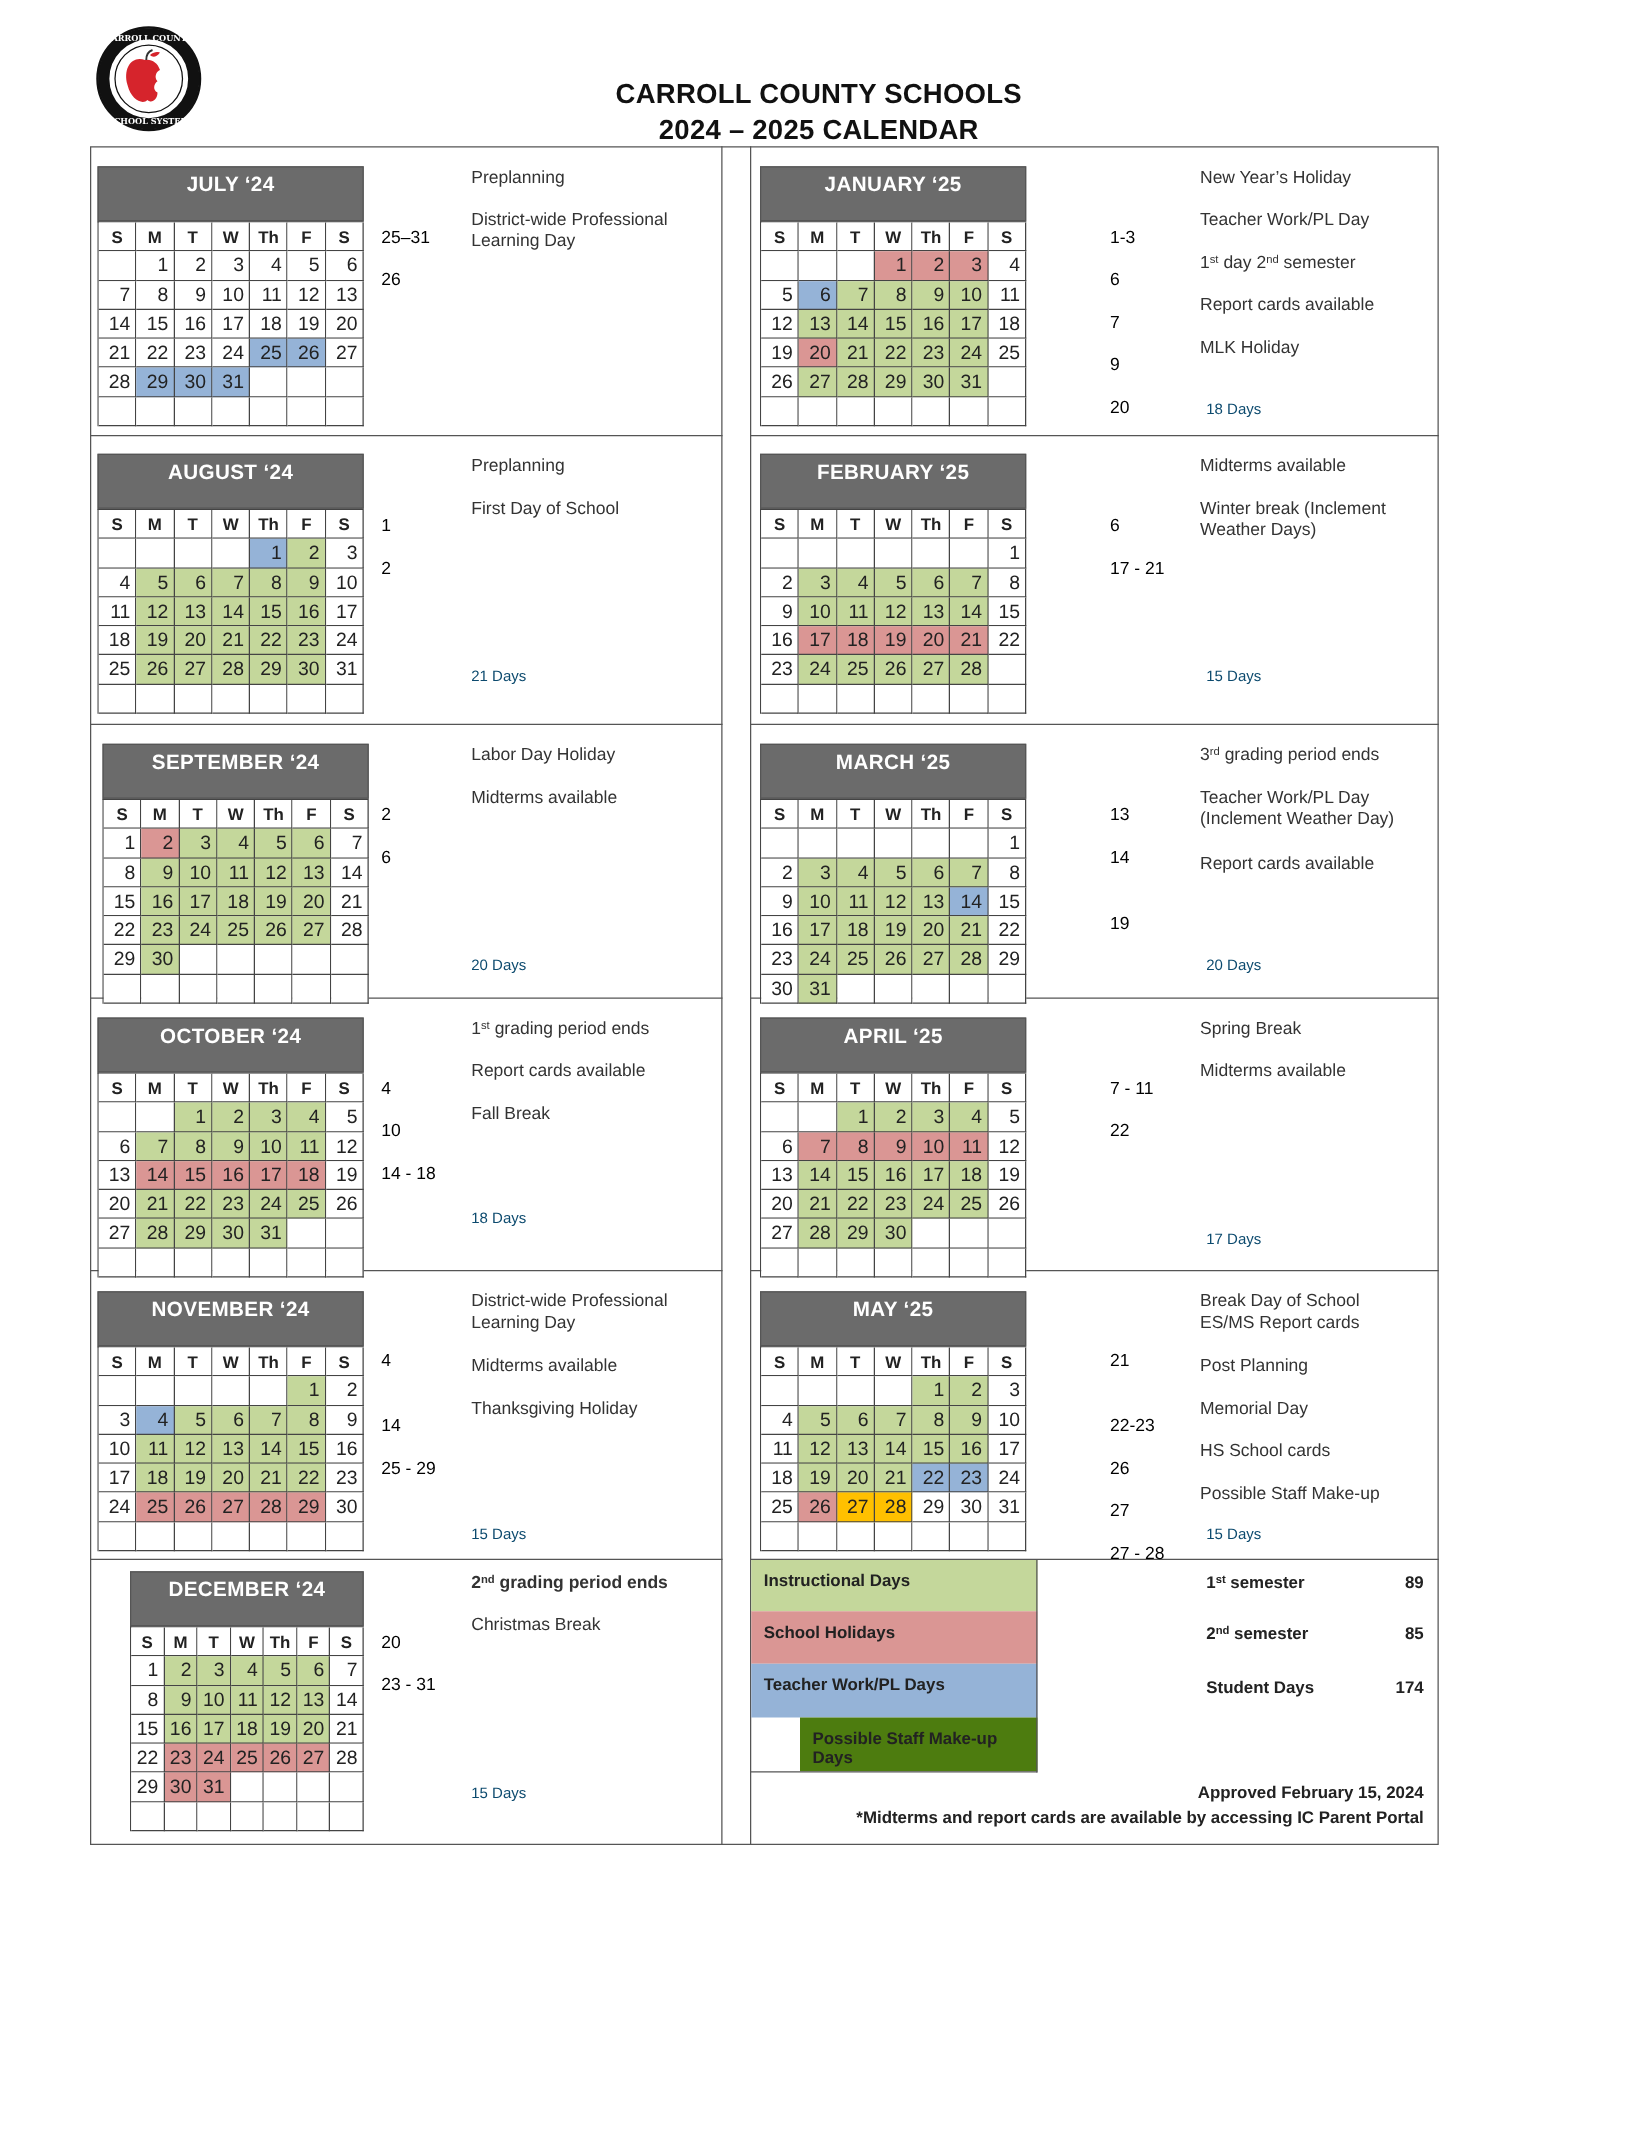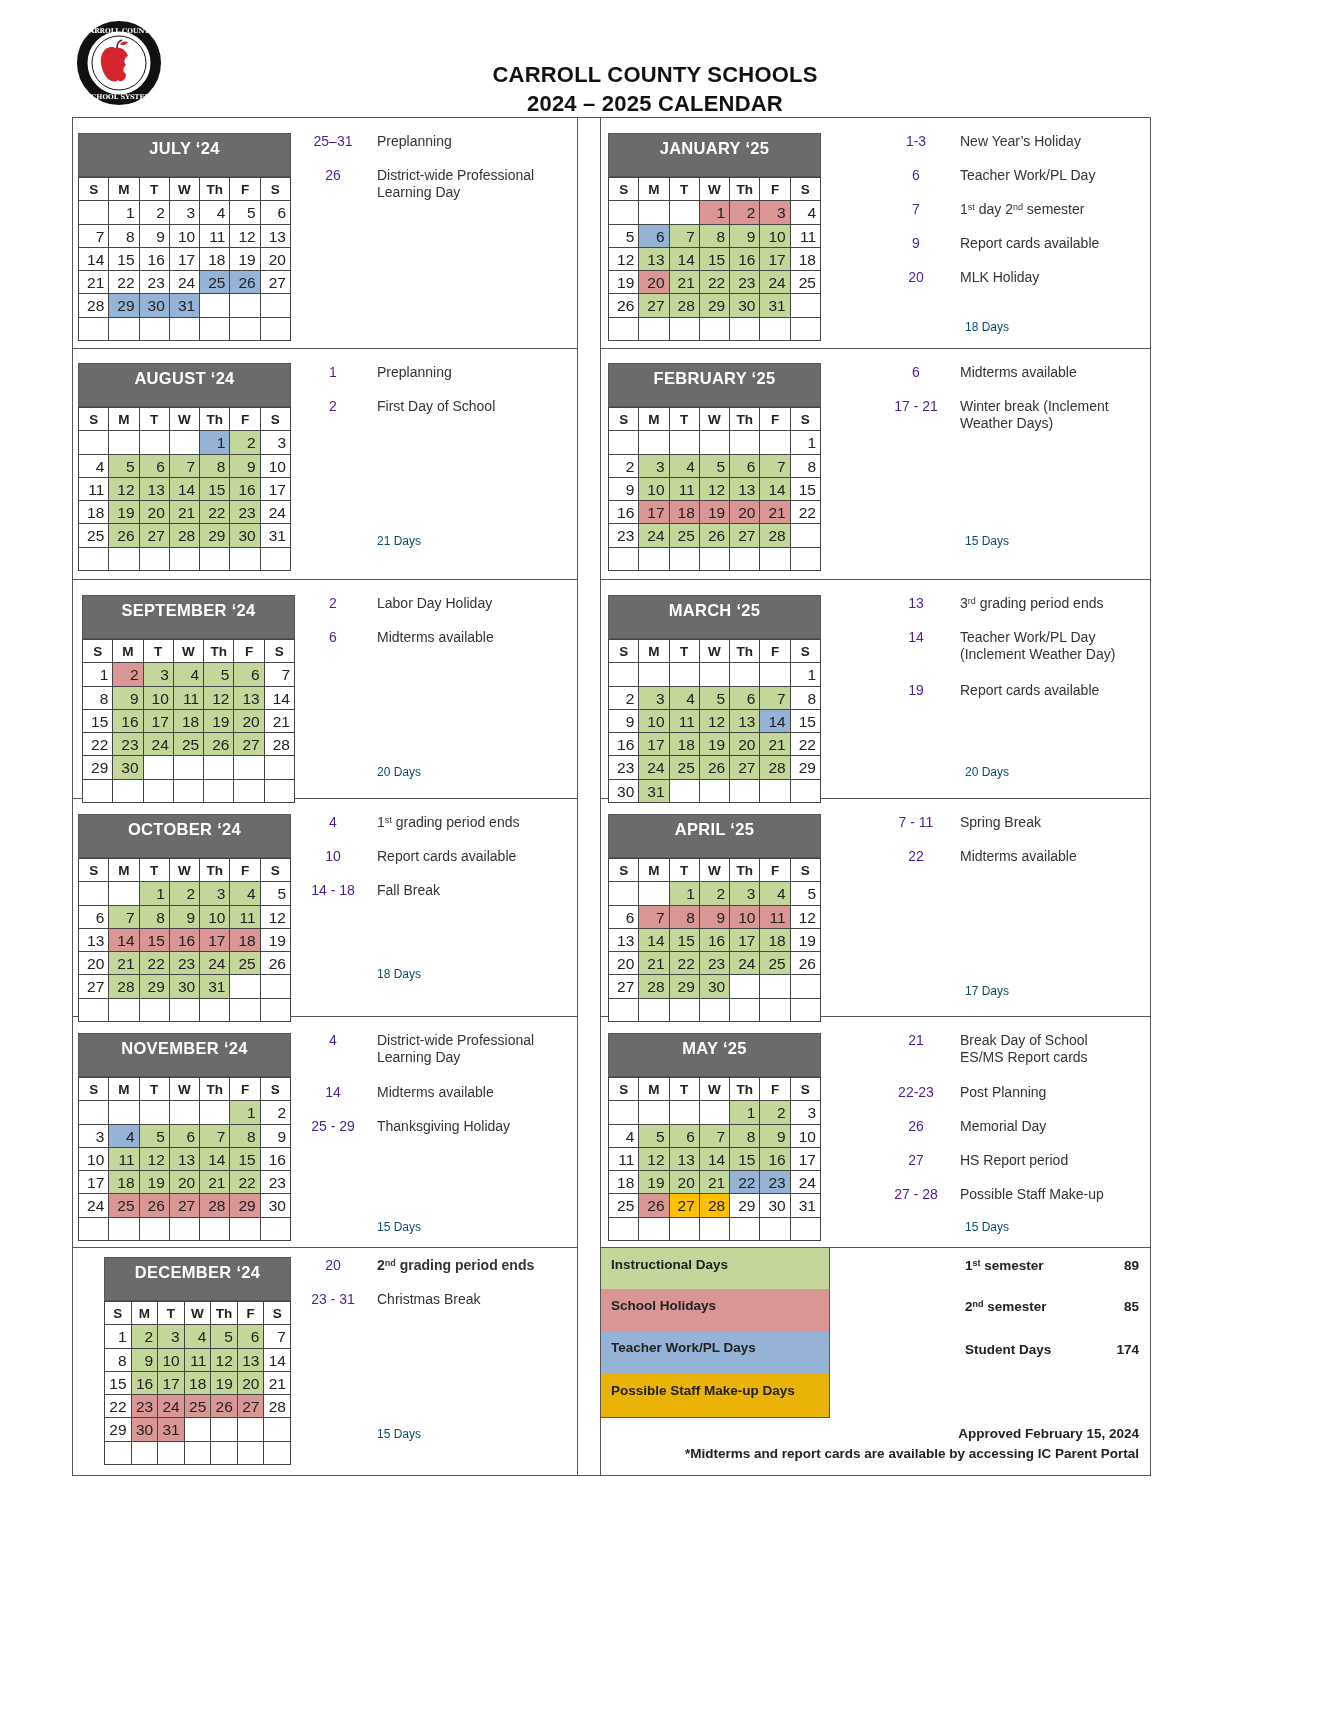--- a/index.html
+++ b/index.html
@@ -17,21 +17,21 @@
 
   .cal { position: absolute; width: 213px; }
   .cal-head { height: 44px; background: #6b6b6b; color: #fff; font-family: "Liberation Sans", sans-serif; font-weight: bold; font-size: 16.5px; text-align: center; line-height: 29px; border: 1px solid #555; letter-spacing: 0.3px; }
   .grid { display: grid; grid-template-columns: repeat(7, 1fr); border-left: 1.5px solid #444; border-top: 1px solid #444; }
   .cell { height: 23.3px; border-right: 1.5px solid #444; border-bottom: 1.5px solid #444; font-family: "Liberation Sans", sans-serif; font-size: 15.5px; text-align: right; padding-right: 4px; line-height: 23px; color: #222; background: #fff; }
   .cell.dow { font-weight: bold; text-align: center; padding-right: 0; font-size: 13.5px; }
   .cell.g { background: #c4d79b; }
   .cell.r { background: #da9694; }
   .cell.b { background: #95b3d7; }
   .cell.y { background: #ffc000; }
-  .ev-date { position: absolute; text-align: center; width: 56px; font-family: "Liberation Sans", sans-serif; font-size: 14px; color: #4c1d95; white-space: nowrap; }
+  .ev-date { position: absolute; text-align: left; width: 56px; font-family: "Liberation Sans", sans-serif; font-size: 14px; color: #000000; white-space: nowrap; margin-top: 48px; }
   .ev-text { position: absolute; font-family: "Liberation Sans", sans-serif; font-size: 14px; color: #333; line-height: 17px; width: 200px; }
   sup { font-size: 9px; vertical-align: 4px; line-height: 0; }
   .days { position: absolute; font-family: "Liberation Sans", sans-serif; font-size: 12px; color: #0c4a6e; }
 
   .legend { position: absolute; left: 601px; top: 1248px; width: 229px; }
   .legend .row { height: 42px; font-family: "Liberation Sans", sans-serif; font-weight: bold; font-size: 13.5px; color: #222; padding: 9px 0 0 10px; }
   .legend-border { position: absolute; left: 829px; top: 1248px; height: 170px; border-left: 1.5px solid #555; }
   .legend-bottom { position: absolute; left: 600px; top: 1417px; width: 230px; border-top: 1.5px solid #555; }
   .totals .lbl { position: absolute; left: 965px; font-family: "Liberation Sans", sans-serif; font-weight: bold; font-size: 13.5px; color: #222; }
   .totals .val { position: absolute; right: 182px; font-family: "Liberation Sans", sans-serif; font-weight: bold; font-size: 13.5px; color: #222; text-align: right; }
@@ -728,31 +728,31 @@
         <div class="cell"></div>
       </div>
     </div>
     <div class="ev-date" style="left: 888px; top: 1032px;">21</div>
     <div class="ev-text" style="left: 960px; top: 1032px; width: 140px;">Break Day of School ES/MS Report cards</div>
     <div class="ev-date" style="left: 888px; top: 1084px;">22-23</div>
     <div class="ev-text" style="left: 960px; top: 1084px;">Post Planning</div>
     <div class="ev-date" style="left: 888px; top: 1118px;">26</div>
     <div class="ev-text" style="left: 960px; top: 1118px;">Memorial Day</div>
     <div class="ev-date" style="left: 888px; top: 1152px;">27</div>
-    <div class="ev-text" style="left: 960px; top: 1152px;">HS Report period</div>
+    <div class="ev-text" style="left: 960px; top: 1152px;">HS School cards</div>
     <div class="ev-date" style="left: 888px; top: 1186px;">27 - 28</div>
     <div class="ev-text" style="left: 960px; top: 1186px;">Possible Staff Make-up</div>
     <div class="days" style="left: 965px; top: 1220px;">15 Days</div>
   </div>
 
 <div class="legend">
   <div class="row" style="background:#c4d79b;height:41px;">Instructional Days</div>
   <div class="row" style="background:#da9694;height:42px;">School Holidays</div>
   <div class="row" style="background:#95b3d7;height:43px;">Teacher Work/PL Days</div>
-  <div class="row" style="background:#eab308;height:43px;">Possible Staff Make-up Days</div>
+  <div class="row" style="background:#4d7c0f;height:43px;margin-left:39px;">Possible Staff Make-up Days</div>
 </div>
 <div class="legend-border"></div>
 <div class="legend-bottom"></div>
 
 <div class="totals">
   <div class="lbl" style="top:1258px;">1<sup>st</sup> semester</div>
   <div class="val" style="top:1258px;">89</div>
   <div class="lbl" style="top:1299px;">2<sup>nd</sup> semester</div>
   <div class="val" style="top:1299px;">85</div>
   <div class="lbl" style="top:1342px;">Student Days</div>

